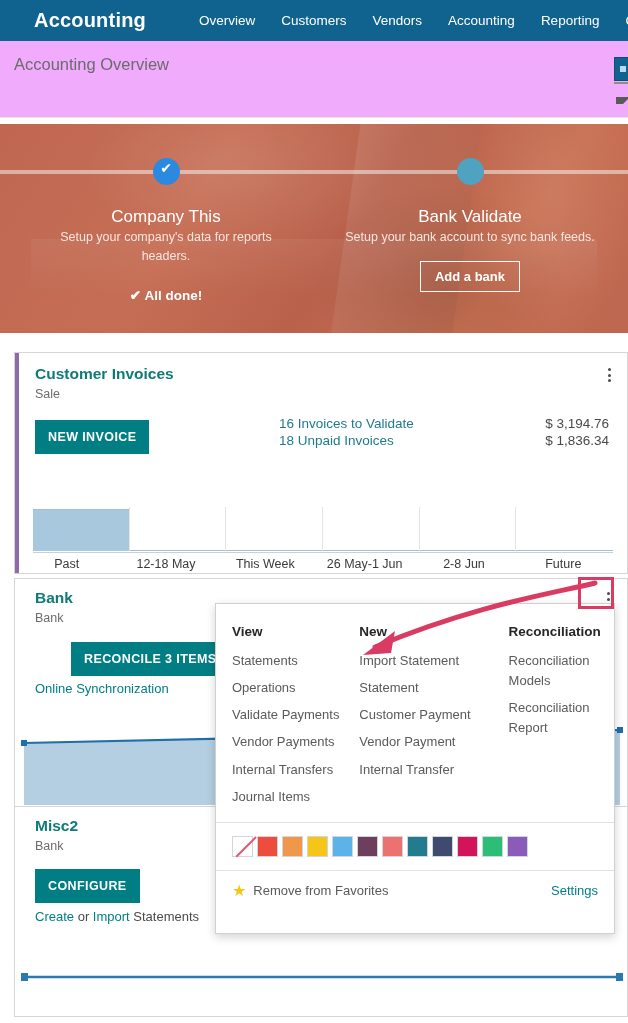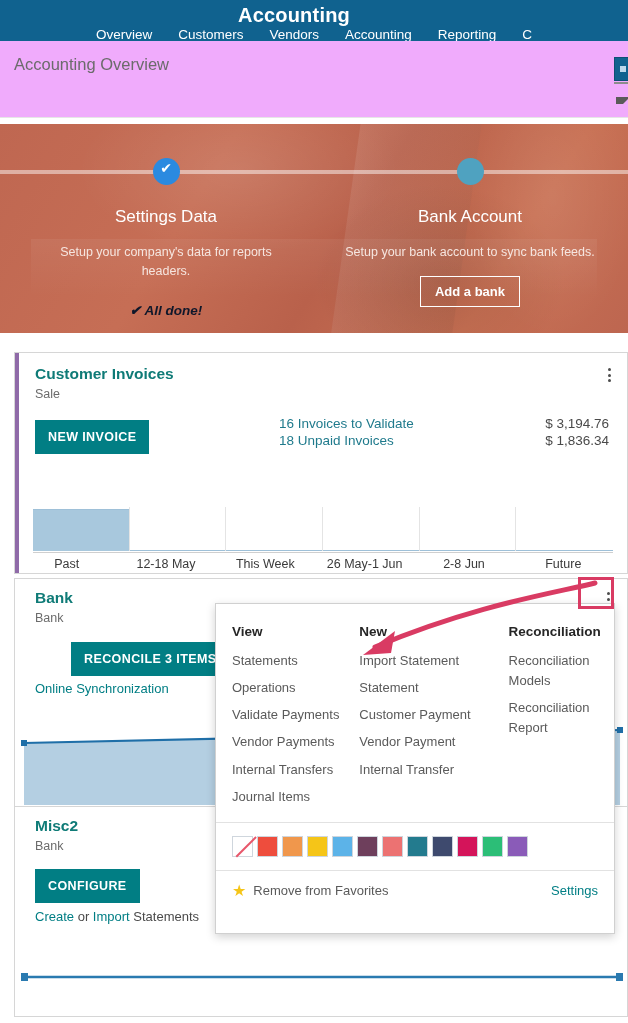--- a/index.html
+++ b/index.html
@@ -7,21 +7,21 @@
     width: 628px; height: 1023px;
     font-family: "Liberation Sans", sans-serif;
     background: #ffffff;
     overflow: hidden;
   }
   .page { position: relative; width: 628px; height: 1023px; background:#fff; }
 
   
   .navbar {
     position: absolute; left:0; top:0; width:628px; height:41px;
-    background:#10628f; display:flex; align-items:center;flex-direction:column;
+    background:#10628f; display:flex; align-items:center;
   }
   .apps-icon { width:16px; height:16px; margin-left:14px; margin-right:16px;
     display:grid; grid-template-columns:repeat(3,1fr); grid-template-rows:repeat(3,1fr); gap:2px; cursor:pointer; }
   .apps-icon i { background:#ffffff; display:block; border-radius:0.5px; }
   .brand { color:#fff; font-size:20px; font-weight:bold; letter-spacing:0.2px; margin-right:40px; }
   .navlinks { display:flex; align-items:center; gap:0; }
   .navlinks a { color:#ffffff; font-size:13.5px; text-decoration:none; padding:0 13px; white-space:nowrap; }
 
   
   .ctrlpanel { position:absolute; left:0; top:41px; width:628px; height:77px; background:#f0abfc; border-bottom:1px solid #e6e6e6; }
@@ -49,22 +49,22 @@
      background:linear-gradient(180deg, rgba(255,255,255,.06), transparent); }
   .track { position:absolute; left:0; top:46px; width:628px; height:4px; background:rgba(255,255,255,.48); }
   .steps { position:absolute; left:0; top:0; width:628px; height:209px; }
   .step { position:absolute; top:34px; width:250px; text-align:center; }
   .step.s1 { left:41px; } .step.s2 { left:345px; }
   .dot { width:27px; height:27px; border-radius:50%; margin:0 auto; position:relative; }
   .dot.done { background:#2b8ae0; }
   .dot.done::after { content:"✔"; position:absolute; left:0; right:0; top:2px; color:#fff; font-size:14px; }
   .dot.current { background:#4fa2c0; }
   .step h3 { color:#ffffff; font-size:17px; font-weight:normal; margin-top:22px; }
-  .step p { color:#f6e6e0; font-size:12.5px; line-height:1.55; margin-top:16px; }
-  .alldone { color:#0f172a; font-size:13.5px; margin-top:20px; font-weight:bold;font-style:italic; }
+  .step p { color:#f6e6e0; font-size:12.5px; line-height:1.55; margin-top:1px; }
+  .alldone { color:#ffffff; font-size:13.5px; margin-top:20px; font-weight:bold; }
   .addbank { display:inline-block; margin-top:14px; padding:7px 14px; color:#fff;
      border:1px solid #ffffff; font-size:13px; font-weight:bold; background:transparent; cursor:pointer; }
 
   
   .card { position:absolute; background:#fff; border:1px solid #d6d6d6; }
   .card .accent { position:absolute; left:0; top:0; bottom:0; width:4px; }
   .card-title { font-size:15.5px; font-weight:bold; color:#0f7b77; }
   .card-sub { font-size:12.5px; color:#6b6b6b; margin-top:4px; }
   .kebab { position:absolute; width:20px; height:22px; cursor:pointer;
      display:flex; flex-direction:column; align-items:center; justify-content:center; gap:2.5px; }
@@ -167,28 +167,28 @@
     <div class="cp-filter"></div>
   </div>
 
   <div class="banner">
     <div class="photo"></div>
     <div class="track"></div>
     <div class="steps">
 
       <div class="step s1">
         <div class="dot done"></div>
-        <h3>Settings Data</h3>
+        <h3>Company This</h3>
         <p>Setup your company's data for reports headers.</p>
         <div class="alldone">✔ All done!</div>
       </div>
 
       <div class="step s2">
         <div class="dot current"></div>
-        <h3>Bank Account</h3>
+        <h3>Bank Validate</h3>
         <p>Setup your bank account to sync bank feeds.</p>
         <button class="addbank">Add a bank</button>
       </div>
 
     </div>
   </div>
 
   <div class="card" id="card-invoices">
     <div class="accent"></div>
 

